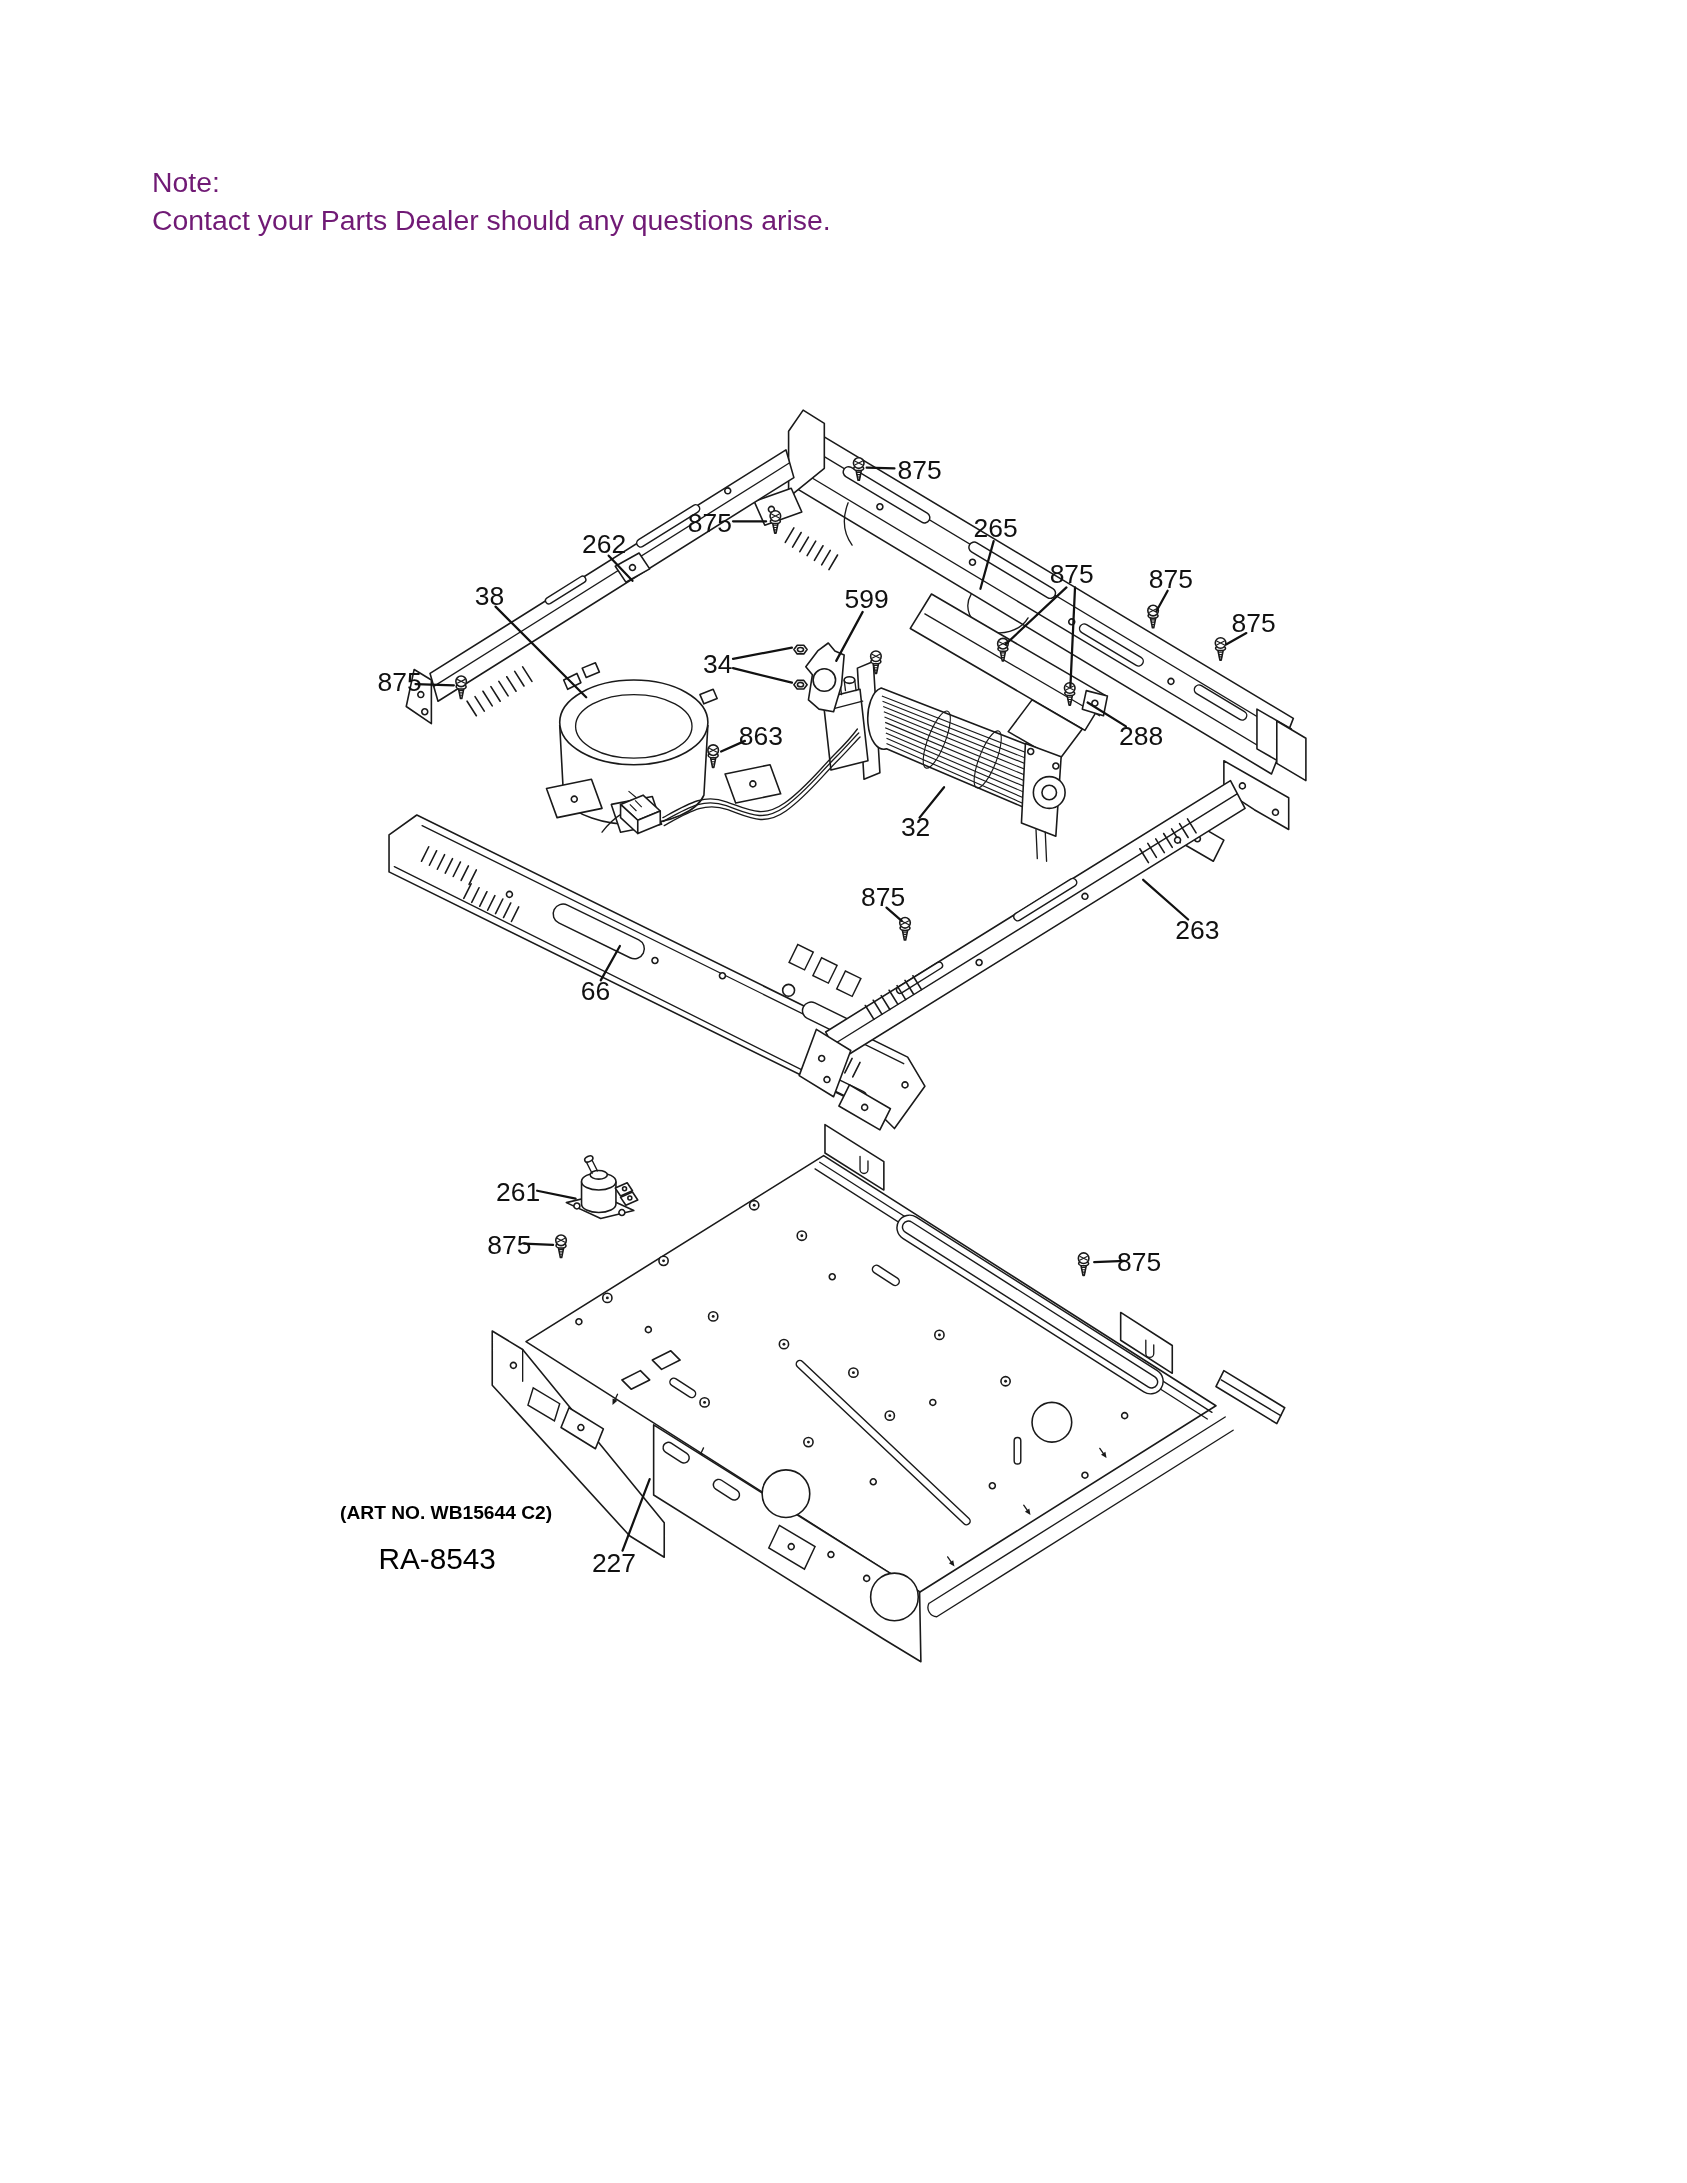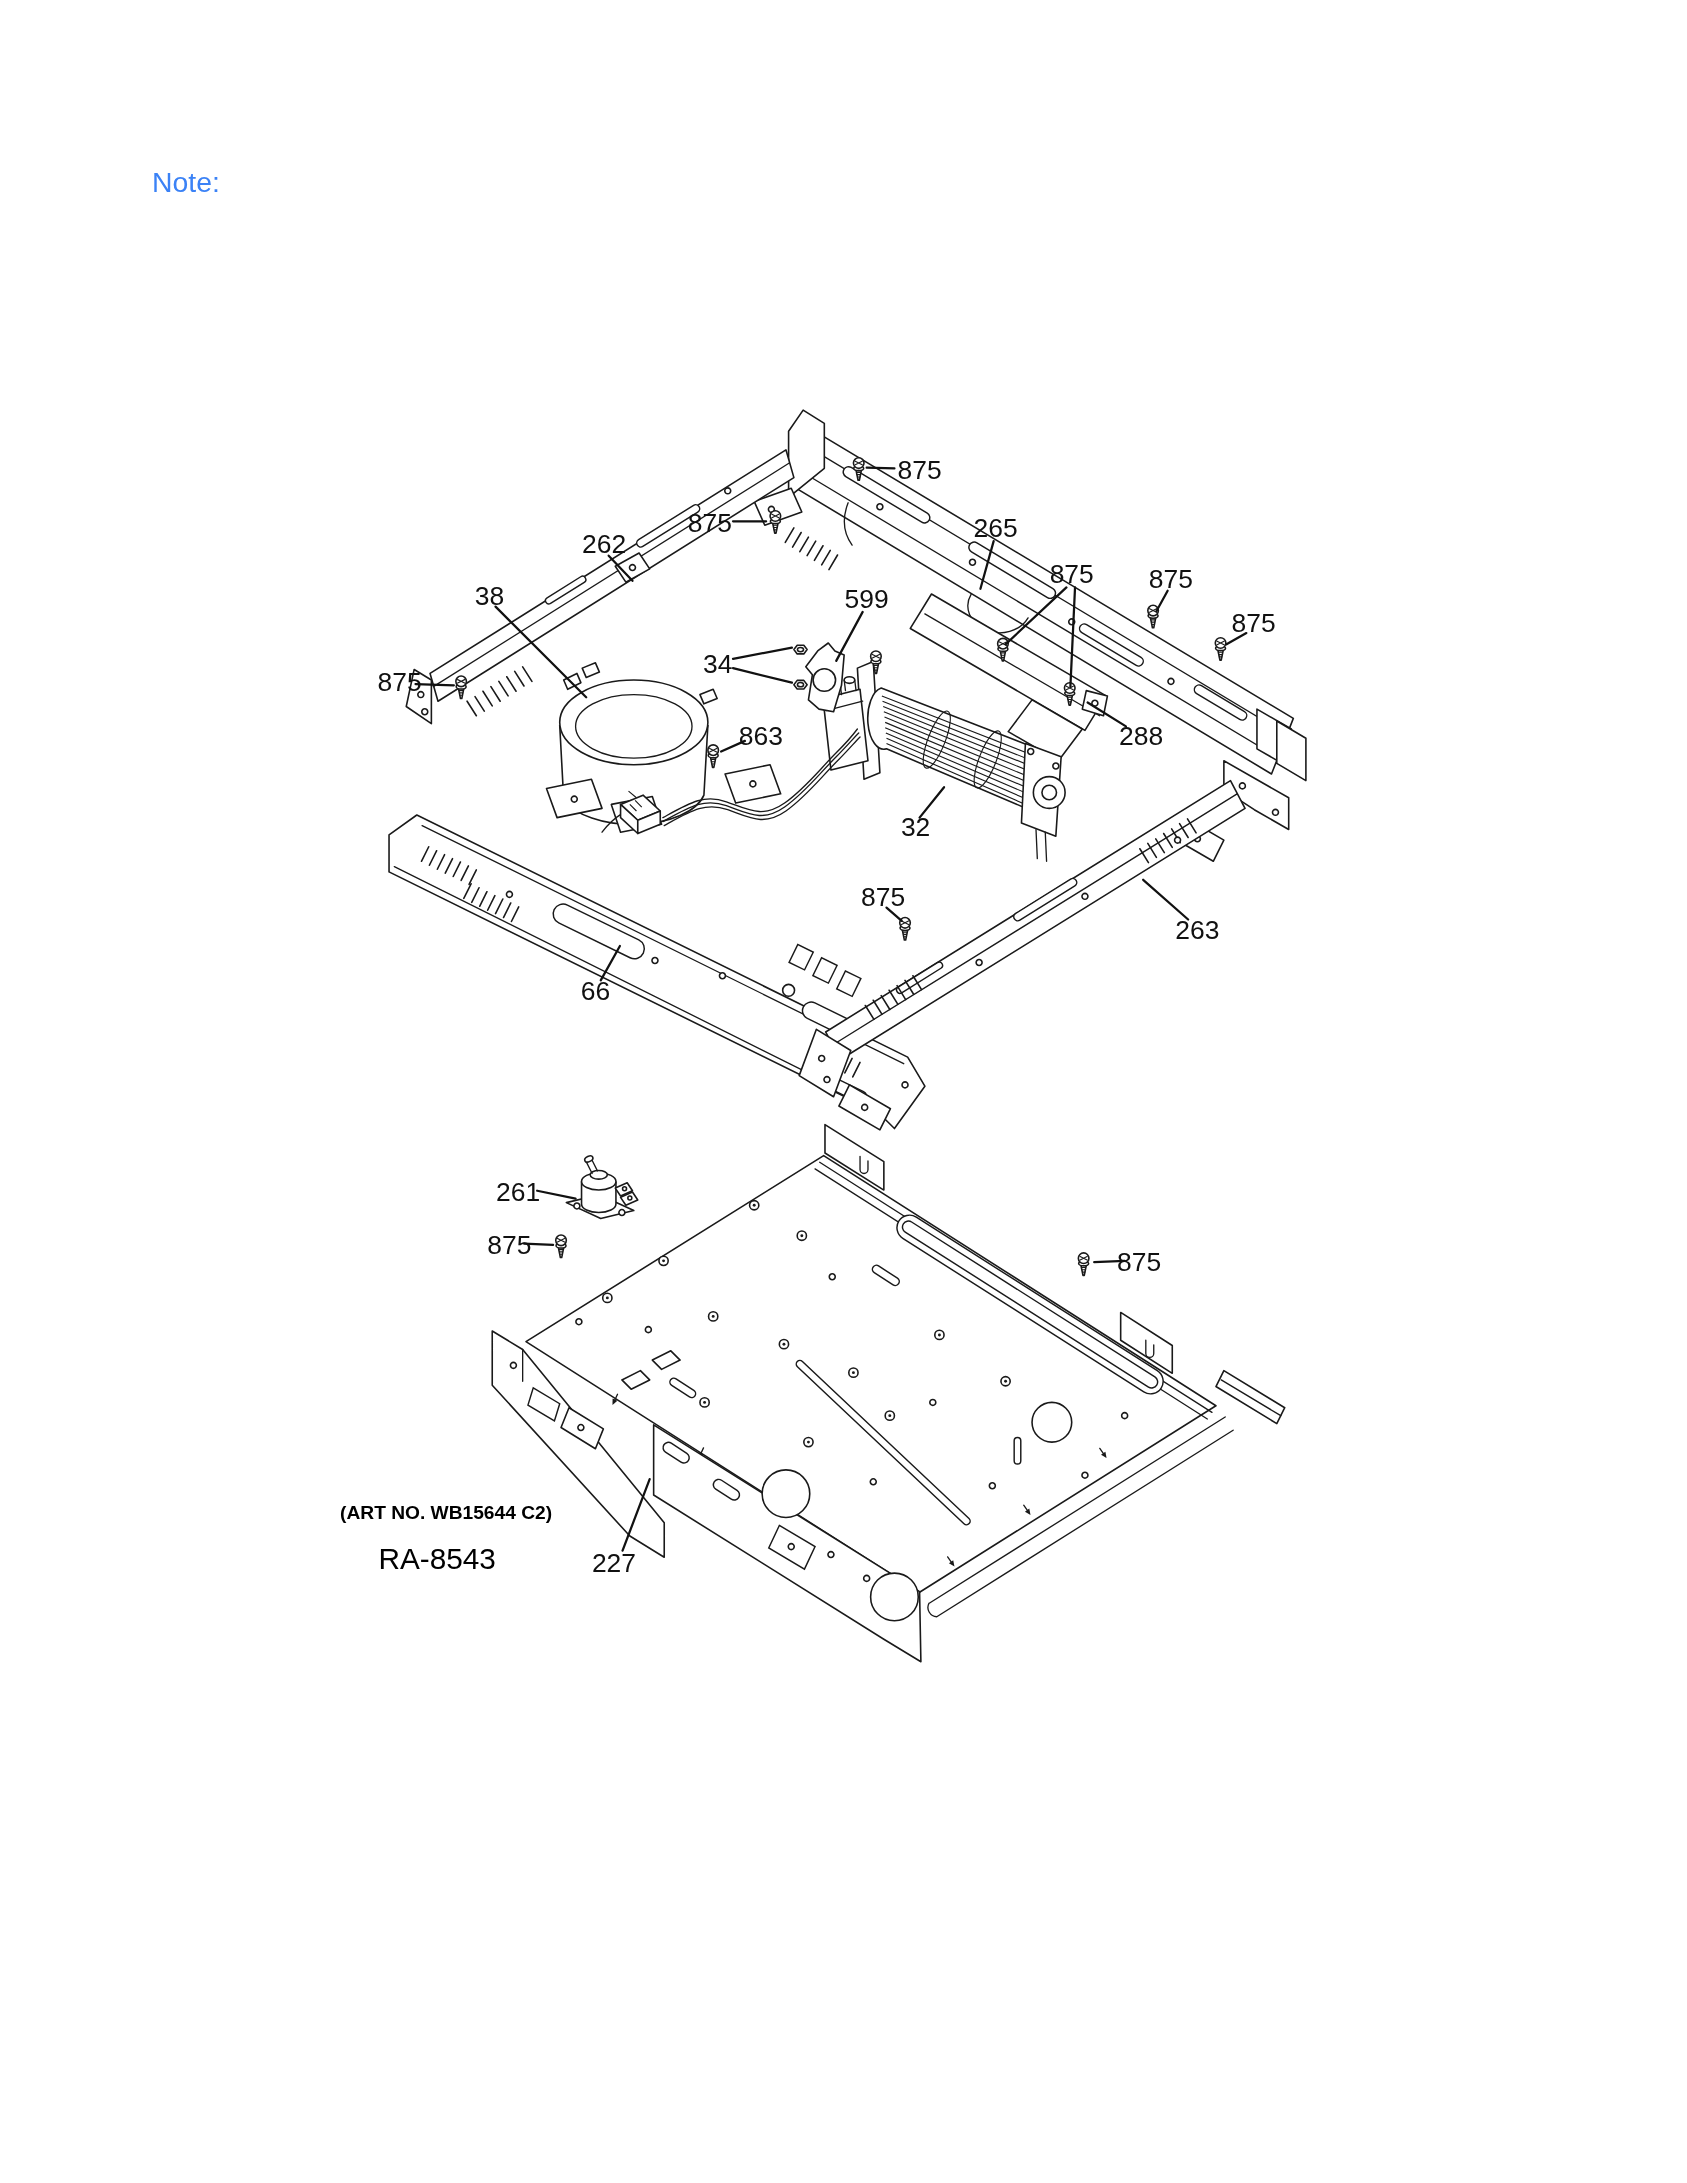--- a/index.html
+++ b/index.html
@@ -1,37 +1,38 @@
 <!DOCTYPE html>
 <html style="font-size:10.6px"><head>
 <meta charset="utf-8">
 <style>
   html,body{margin:0;padding:0;background:#fff;}
   .page{position:relative;width:1687px;height:2183px;background:#ffffff;overflow:hidden;
         font-family:"Liberation Sans",sans-serif;}
-  .note{position:absolute;left:152px;top:163px;color:#3b82f6;font-size:28.4px;line-height:38px;white-space:nowrap;}
+  .note{position:absolute;left:152px;top:163px;color:#701a75;font-size:28.4px;line-height:38px;white-space:nowrap;}
   svg.art{position:absolute;left:0;top:0;width:1687px;height:2183px;}
   
   .p{fill:#ffffff;stroke:#1a1a1a;stroke-width:2.4;stroke-linejoin:round;}
   .d{fill:none;stroke:#1a1a1a;stroke-width:2;stroke-linejoin:round;stroke-linecap:round;}
   .t{fill:none;stroke:#1a1a1a;stroke-width:1.7;}
   .hatch{fill:none;stroke:#1a1a1a;stroke-width:2.4;stroke-linecap:round;}
   .leader{fill:none;stroke:#111;stroke-width:3.4;stroke-linecap:round;}
   .callout{fill:#111;font-size:40px;font-family:"Liberation Sans",sans-serif;text-anchor:middle;}
   .slot{fill:#ffffff;stroke:#1a1a1a;stroke-width:2.2;}
   .footer-art{fill:#000;font-size:29px;font-weight:bold;font-family:"Liberation Sans",sans-serif;}
   .footer-ra{fill:#000;font-size:45px;font-family:"Liberation Sans",sans-serif;}
 </style>
 </head>
 <body>
 
 <div class="page">
 
   <div class="note">
     <div>Note:</div>
+    <div>Contact your Parts Dealer should any questions arise.</div>
   </div>
 
   <svg class="art" viewBox="0 0 2550 3300">
     <defs>
       <g id="sym-screw">
         <path class="p" d="M-4,9 L4,9 L1,24 L-1,24 Z"></path>
         <path class="t" d="M-3.5,12 L3.5,12 M-3,15.5 L3,15.5 M-2.5,19 L2.5,19"></path>
         <ellipse class="p" cx="0" cy="6" rx="7.5" ry="3.5"></ellipse>
         <circle class="p" cx="0" cy="-2" r="8"></circle>
         <path class="t" d="M-6,-5 L6,1 M-6,1 L6,-5"></path>

